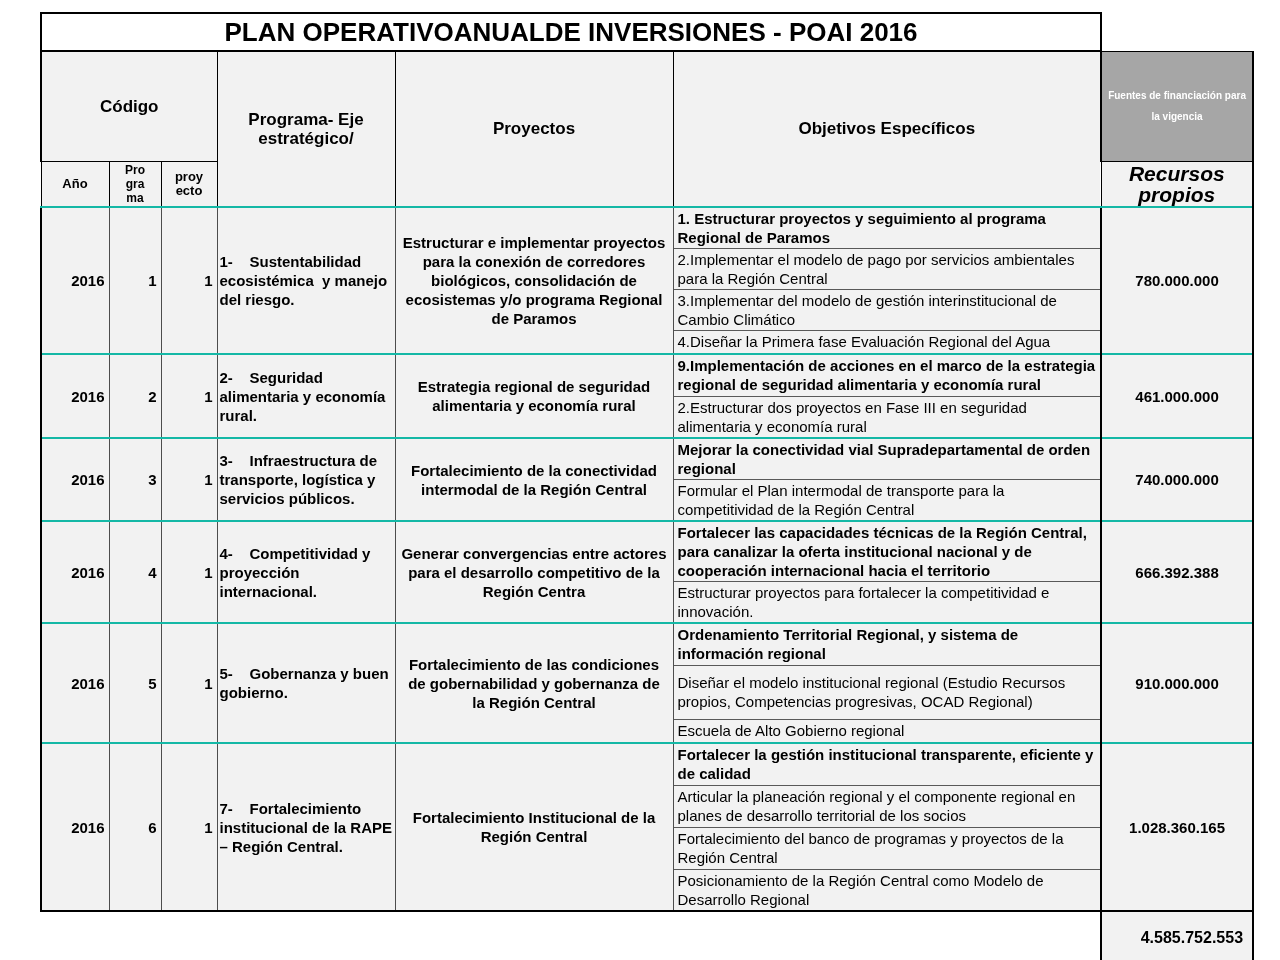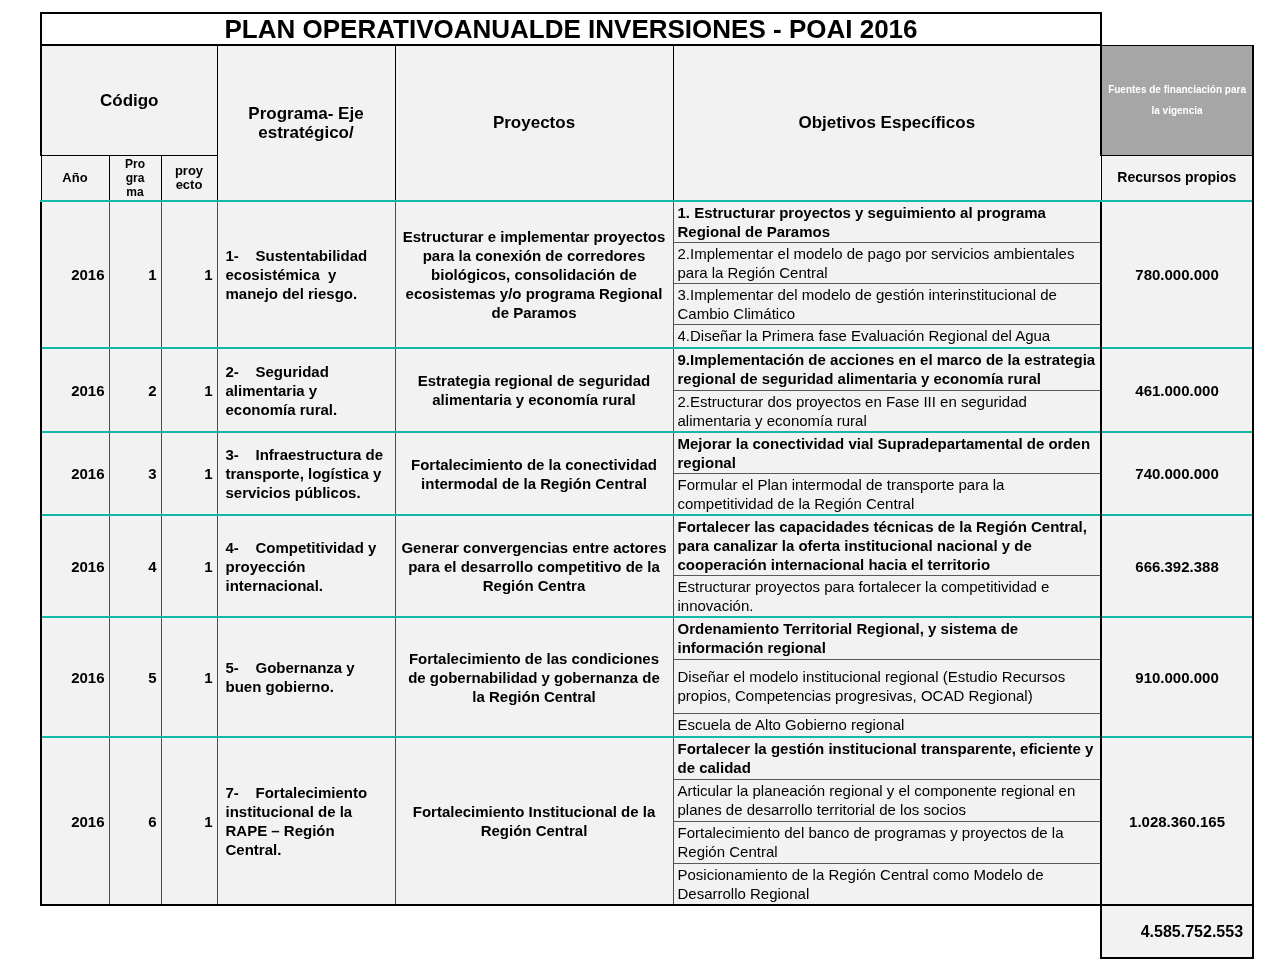--- a/index.html
+++ b/index.html
@@ -14,25 +14,25 @@
      text-align:center;letter-spacing:0px;}
   
   td.hdr{font-weight:bold;font-size:17px;text-align:center;border:1px solid #000;}
   td.hdr-top{border-top:2px solid #000;}
   td.hdr-left{border-left:2px solid #000;}
   td.fuentes{background:#a6a6a6;color:#ffffff;font-weight:bold;font-size:10px;text-align:center;
      border:1px solid #000;border-left:2px solid #000;border-right:2px solid #000;line-height:21px;padding:2px 2px;}
   td.subhdr{font-weight:bold;font-size:13px;text-align:center;border:1px solid #000;
      padding:1px 12px;line-height:14px;overflow-wrap:anywhere;}
   td.subhdr-prog{font-size:12px;}
-  td.recprop{font-weight:bold;font-size:14px;text-align:center;line-height:21px;
-     border:1px solid #000;border-right:2px solid #000;}
+  td.recprop{font-weight:bold;font-size:21px;text-align:center;line-height:21px;
+     border:1px solid #000;border-right:2px solid #000;font-style:italic;}
   
   td.c{text-align:right;}
-  td.eje{text-align:left;white-space:pre-wrap;padding:1px 8px;}
+  td.eje{text-align:left;white-space:pre-wrap;padding:1px 2px;}
   td.proj{text-align:center;padding:1px 5px;}
   td.obj{text-align:left;border:1px solid #595959;}
   td.val{text-align:center;border-left:2px solid #000;border-right:2px solid #000;}
   
   tr.gstart td{border-top:2px solid #14b8a6;font-weight:bold;}
   td.bl{border-left:2px solid #000;}
   td.bb{border-bottom:2px solid #000;}
   td.total{background:#f2f2f2;border:2px solid #000;font-weight:bold;font-size:16px;
      text-align:right;padding-right:9px;}
 </style>
@@ -45,21 +45,21 @@
     <col style="width:68px">
         <col style="width:52px">
         <col style="width:56px">
     <col style="width:178px">
         <col style="width:278px">
         <col style="width:428px">
         <col style="width:152px">
   </colgroup>
 
   <tbody>
-        <tr style="height:32px">
+        <tr style="height:38px">
     <td colspan="6" class="title">PLAN OPERATIVOANUALDE INVERSIONES - POAI 2016</td>
     <td class="ghost"></td>
   </tr>
 
   <tr style="height:110px">
     <td colspan="3" class="hdr hdr-top hdr-left">Código</td>
     <td rowspan="2" class="hdr hdr-top">Programa- Eje estratégico/</td>
     <td rowspan="2" class="hdr hdr-top">Proyectos</td>
     <td rowspan="2" class="hdr hdr-top">Objetivos Específicos</td>
     <td class="fuentes">Fuentes de financiación para la vigencia</td>

